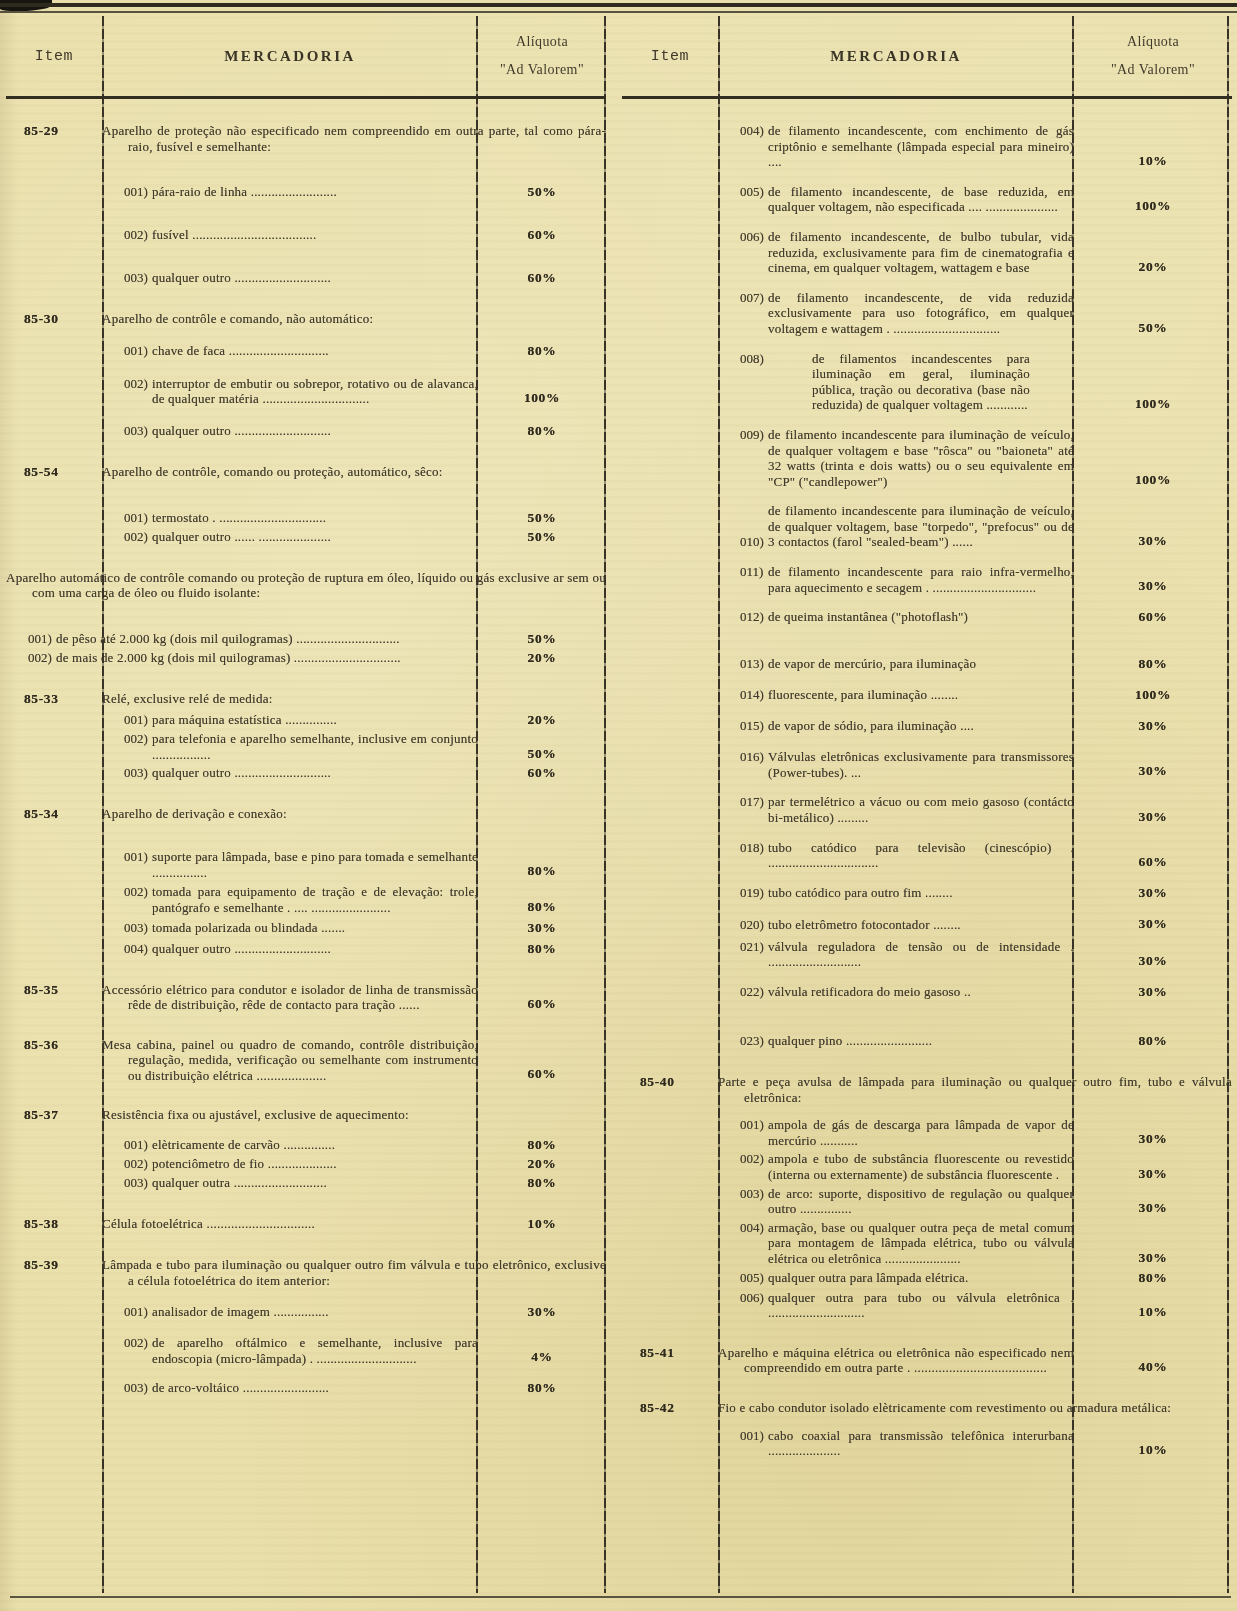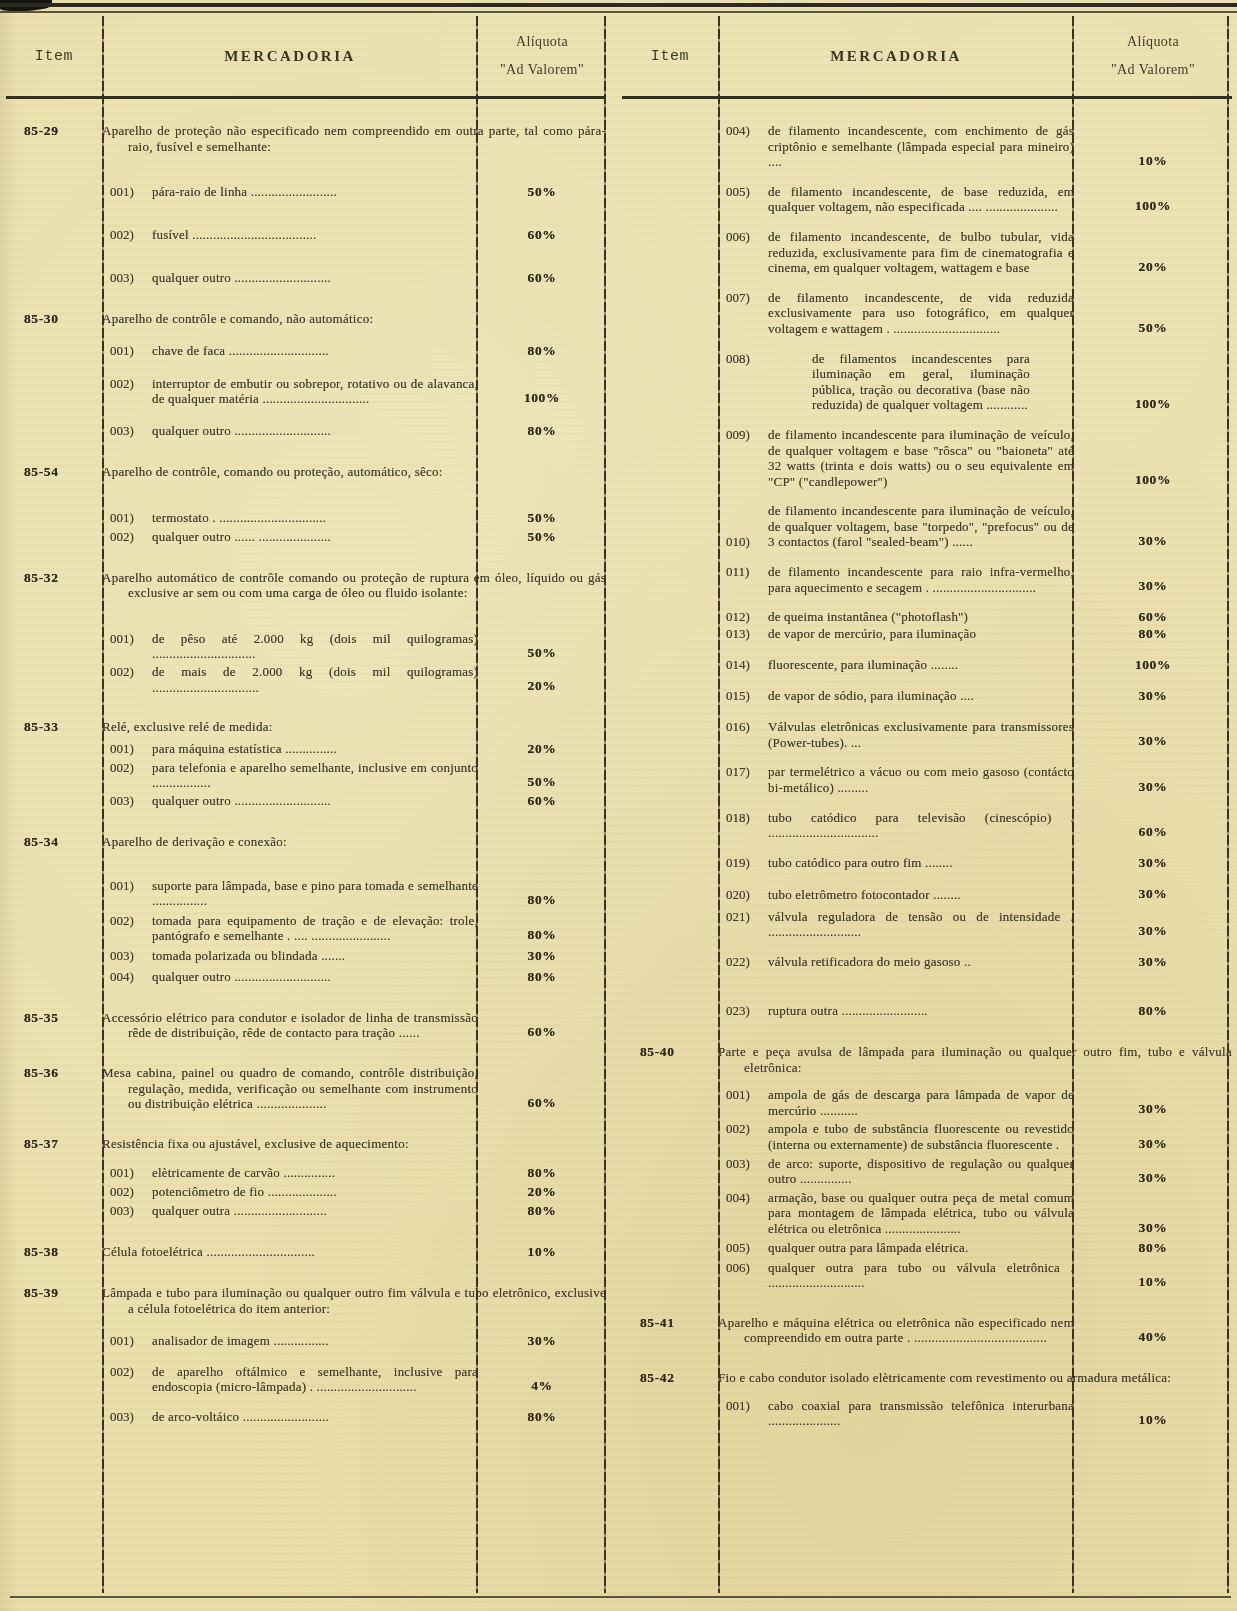--- a/index.html
+++ b/index.html
@@ -53,21 +53,21 @@
   .head{flex:1;margin:0;min-width:0;text-align:justify;
         padding-left:26px;text-indent:-26px;
         font-size:13px;line-height:15.6px;letter-spacing:.25px;
         text-shadow:0 0 .55px rgba(64,58,44,.55);}
   .rate{flex:none;align-self:flex-end;text-align:center;
         font-weight:700;font-size:13.5px;letter-spacing:.6px;color:#2f2a1e;
         padding-bottom:1px;text-shadow:0 0 .6px rgba(47,42,30,.7);}
   .col-left  .rate{width:128px;}
   .col-right .rate{width:158px;}
   .sub{display:flex;margin-top:12px;}
-  .snum{width:50px;flex:none;box-sizing:border-box;padding-left:8px;
+  .snum{width:50px;flex:none;box-sizing:border-box;padding-left:22px;
         font-size:13px;line-height:15.6px;text-shadow:0 0 .55px rgba(64,58,44,.55);}
   .stext{flex:1;margin:0;min-width:0;text-align:justify;
          font-size:13px;line-height:15.6px;letter-spacing:.2px;
          text-shadow:0 0 .55px rgba(64,58,44,.55);}
 </style>
 </head>
 <body>
 
 <div class="page">
   <div class="blob"></div>
@@ -147,21 +147,20 @@
                 <div class="rate">50%</div>
               </div>
               <div class="sub" style="margin-top: 2px;">
                 <span class="snum">002)</span>
                 <p class="stext">qualquer outro ...... .....................</p>
                 <div class="rate">50%</div>
               </div>
             </div>
           </article>
           <article class="entry">
-            <div class="code">85-32</div>
             <div class="bwrap">
               <div class="hrow">
                 <p class="head">Aparelho automático de contrôle comando ou proteção de ruptura em óleo, líquido ou gás exclusive ar sem ou com uma carga de óleo ou fluido isolante:</p>
               </div>
               <div class="sub" style="margin-top: 30px;">
                 <span class="snum">001)</span>
                 <p class="stext">de pêso até 2.000 kg (dois mil quilogramas) ..............................</p>
                 <div class="rate">50%</div>
               </div>
               <div class="sub" style="margin-top: 2px;">
@@ -352,21 +351,21 @@
               <div class="sub" style="margin-top: 14px;">
                 <span class="snum">011)</span>
                 <p class="stext">de filamento incandescente para raio infra-vermelho, para aquecimento e secagem . ..............................</p>
                 <div class="rate">30%</div>
               </div>
               <div class="sub" style="margin-top: 14px;">
                 <span class="snum">012)</span>
                 <p class="stext">de queima instantânea ("photoflash")</p>
                 <div class="rate">60%</div>
               </div>
-              <div class="sub" style="margin-top: 0;">
+              <div class="sub" style="margin-top: 30px;">
                 <span class="snum">013)</span>
                 <p class="stext">de vapor de mercúrio, para iluminação</p>
                 <div class="rate">80%</div>
               </div>
               <div class="sub" style="margin-top: 14px;">
                 <span class="snum">014)</span>
                 <p class="stext">fluorescente, para iluminação ........</p>
                 <div class="rate">100%</div>
               </div>
               <div class="sub" style="margin-top: 14px;">
@@ -404,21 +403,21 @@
                 <p class="stext">válvula reguladora de tensão ou de intensidade . ...........................</p>
                 <div class="rate">30%</div>
               </div>
               <div class="sub" style="margin-top: 14px;">
                 <span class="snum">022)</span>
                 <p class="stext">válvula retificadora do meio gasoso ..</p>
                 <div class="rate">30%</div>
               </div>
               <div class="sub" style="margin-top: 32px;">
                 <span class="snum">023)</span>
-                <p class="stext">ruptura outra .........................</p>
+                <p class="stext">qualquer pino .........................</p>
                 <div class="rate">80%</div>
               </div>
             </div>
           </article>
           <article class="entry">
             <div class="code">85-40</div>
             <div class="bwrap">
               <div class="hrow">
                 <p class="head">Parte e peça avulsa de lâmpada para iluminação ou qualquer outro fim, tubo e válvula eletrônica:</p>
               </div>

